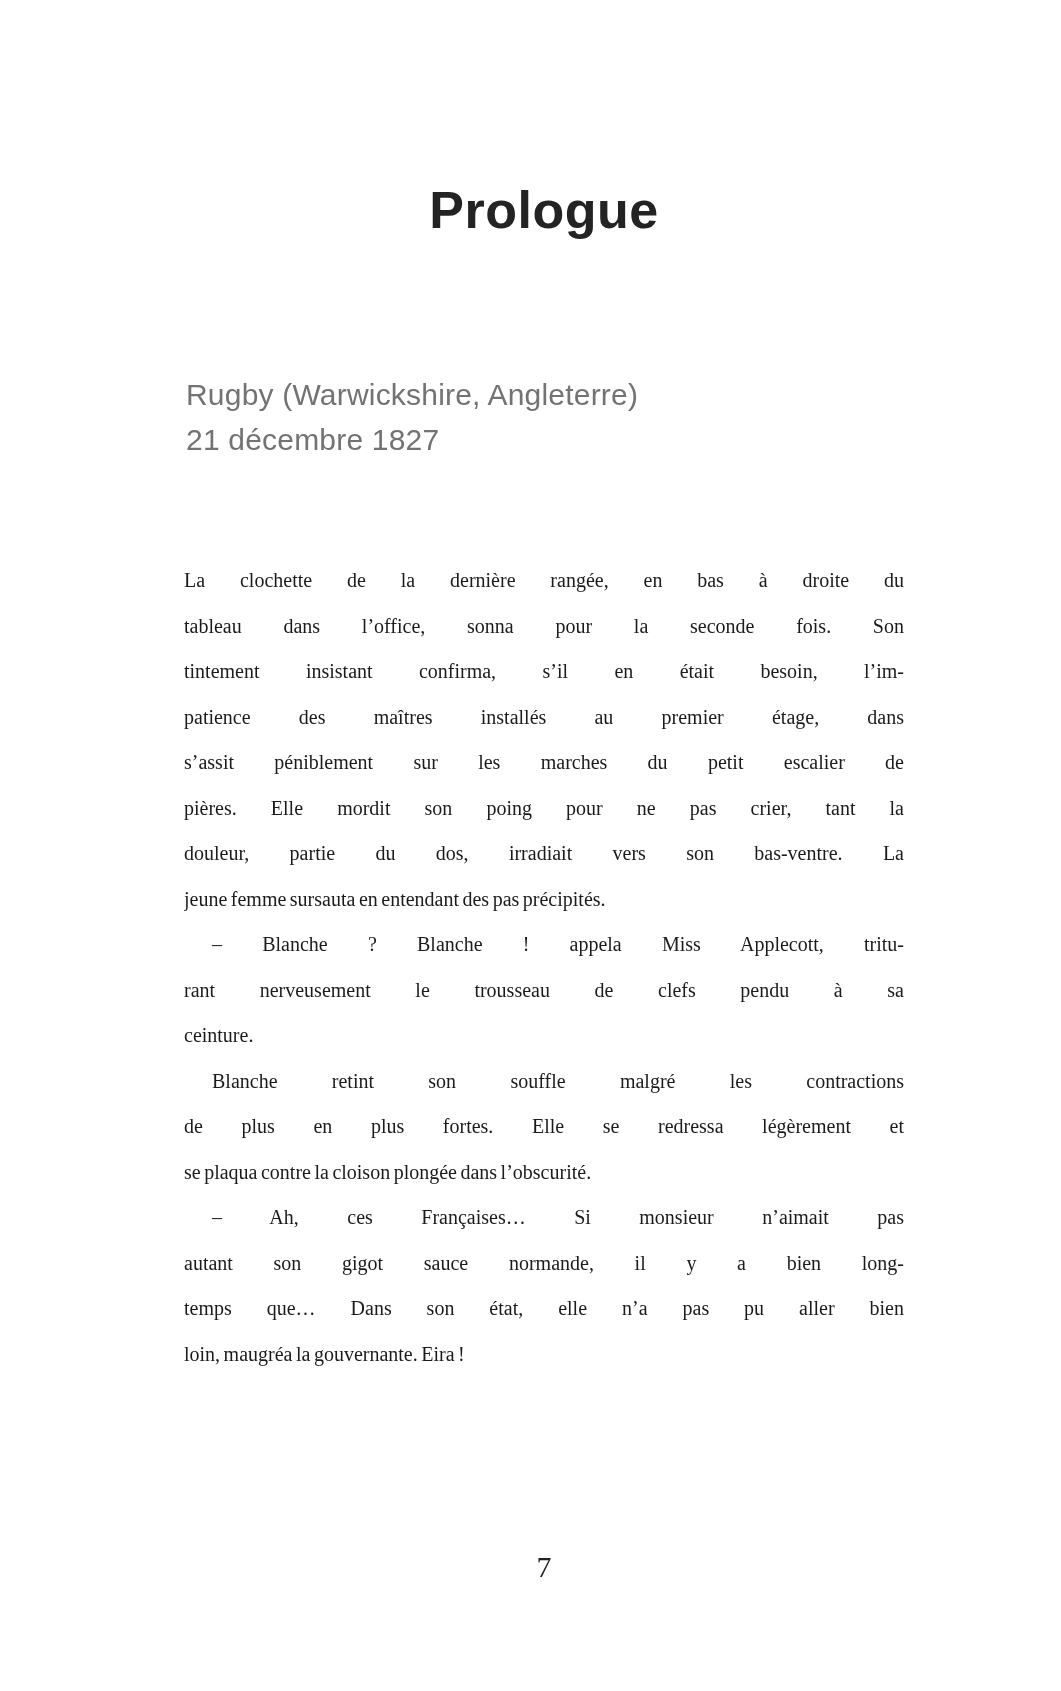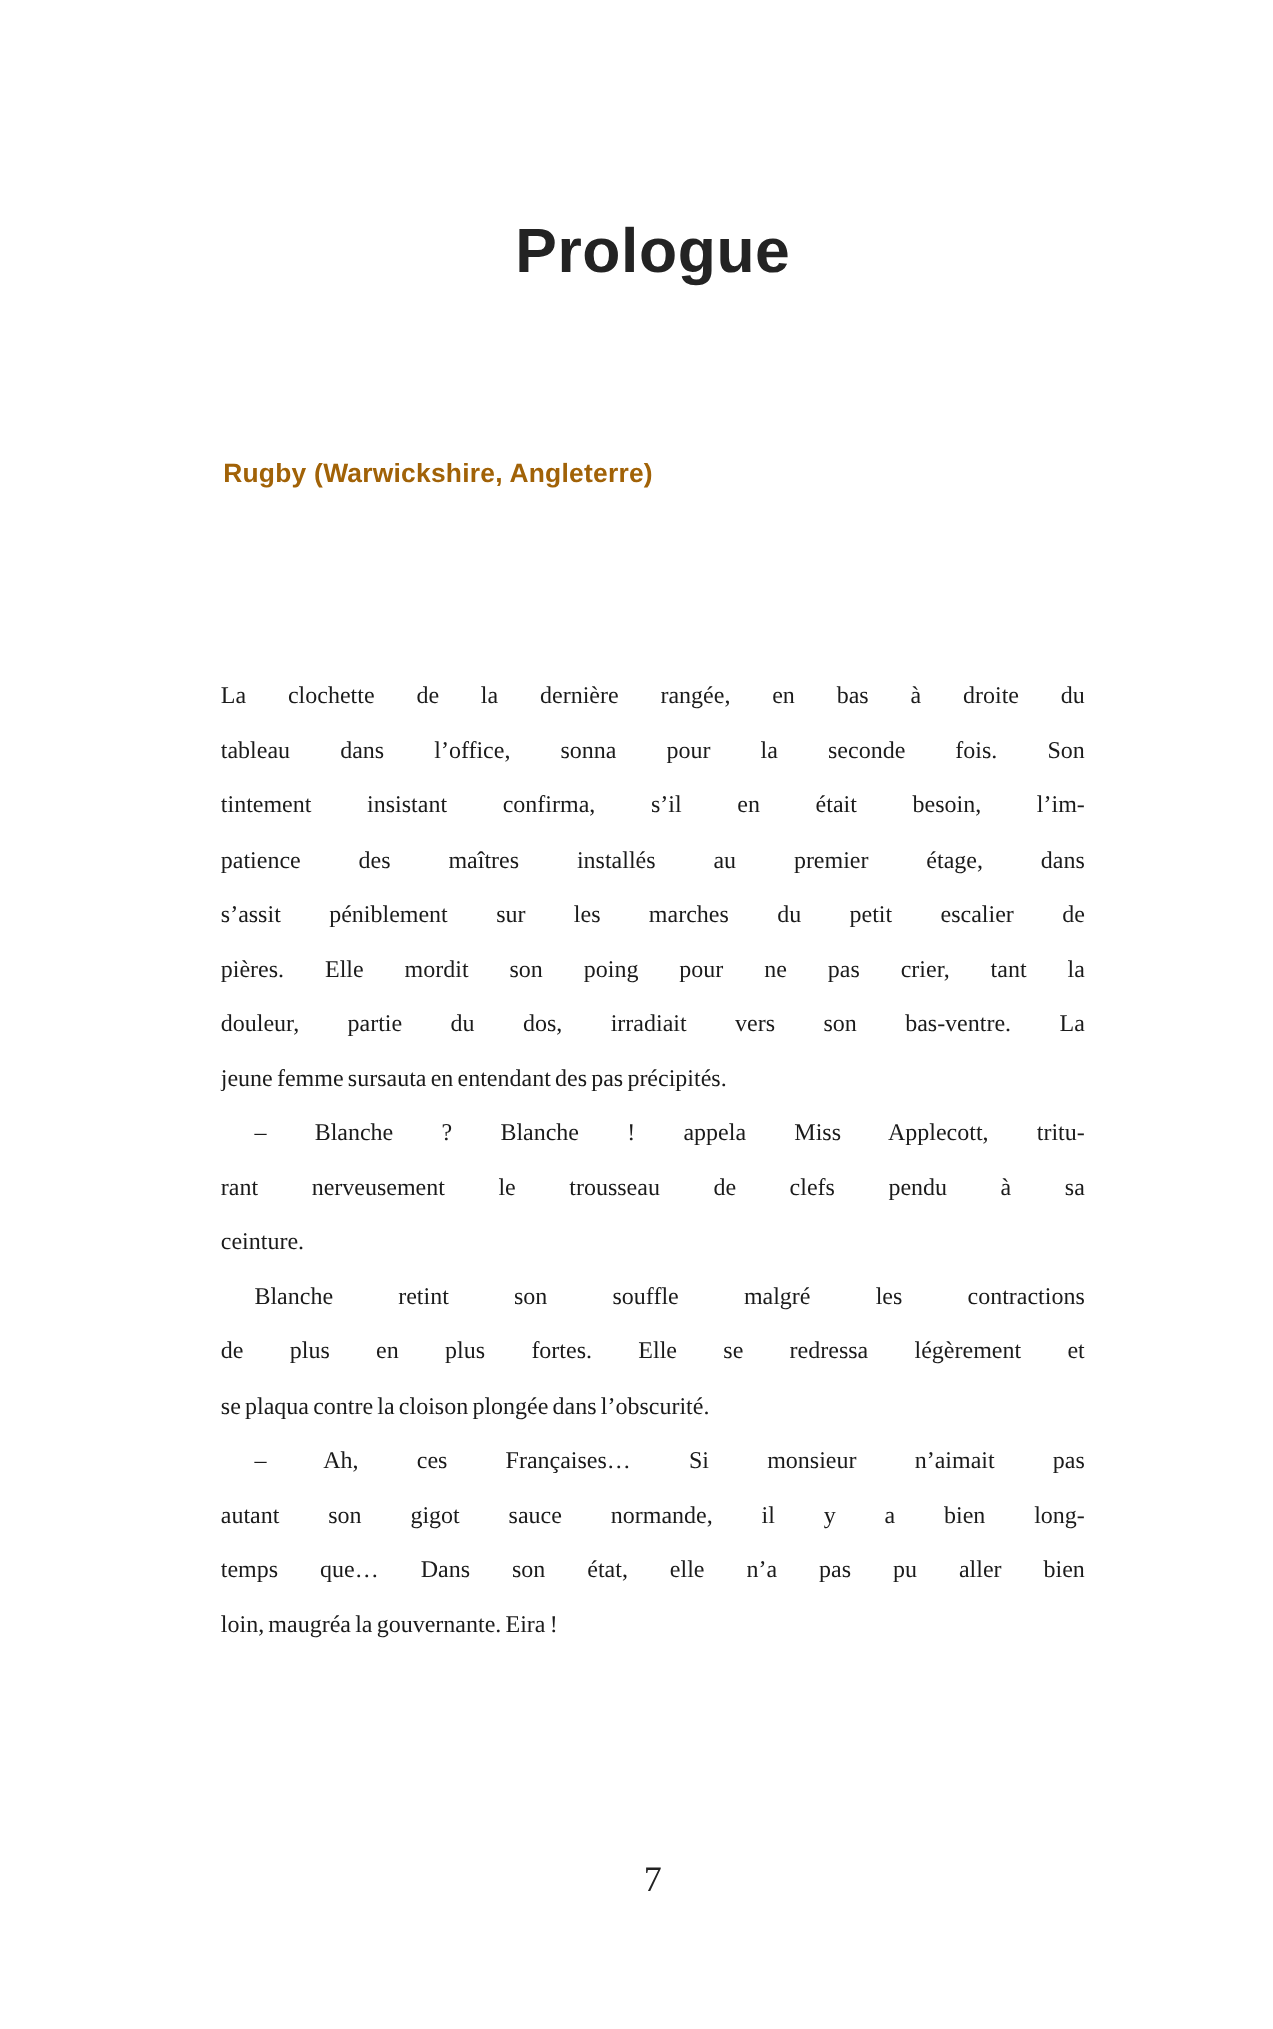--- a/index.html
+++ b/index.html
@@ -29,24 +29,24 @@
     font-size: 52px;
     line-height: 52px;
     color: #232323;
     letter-spacing: 0.5px;
   }
   .dateline {
     position: absolute;
     left: 151px;
     top: 372px;
     font-family: "Liberation Sans", sans-serif;
-    font-weight: 700;
-    font-size: 22px;
+    font-weight: 400;
+    font-size: 30px;
     line-height: 45px;
-    color: #a16207;
+    color: #737373;
     letter-spacing: 0.2px;
   }
   .body-text {
     position: absolute;
     left: 149px;
     top: 558px;
     width: 720px;
     font-size: 20px;
     line-height: 45.5px;
     word-spacing: -1.5px;
@@ -76,20 +76,21 @@
 </style>
 </head>
 <body>
 
 <div class="page">
 
   <h1 class="chapter-title">Prologue</h1>
 
   <div class="dateline">
     <div>Rugby (Warwickshire, Angleterre)</div>
+    <div>21 décembre 1827</div>
   </div>
 
   <div class="body-text">
       <div class="line">La clochette de la dernière rangée, en bas à droite du</div>
       <div class="line">tableau dans l’office, sonna pour la seconde fois. Son</div>
       <div class="line">tintement insistant confirma, s’il en était besoin, l’im-</div>
       <div class="line">patience des maîtres installés au premier étage, dans</div>
       <div class="line">s’assit péniblement sur les marches du petit escalier de</div>
       <div class="line">pières. Elle mordit son poing pour ne pas crier, tant la</div>
       <div class="line">douleur, partie du dos, irradiait vers son bas-ventre. La</div>

